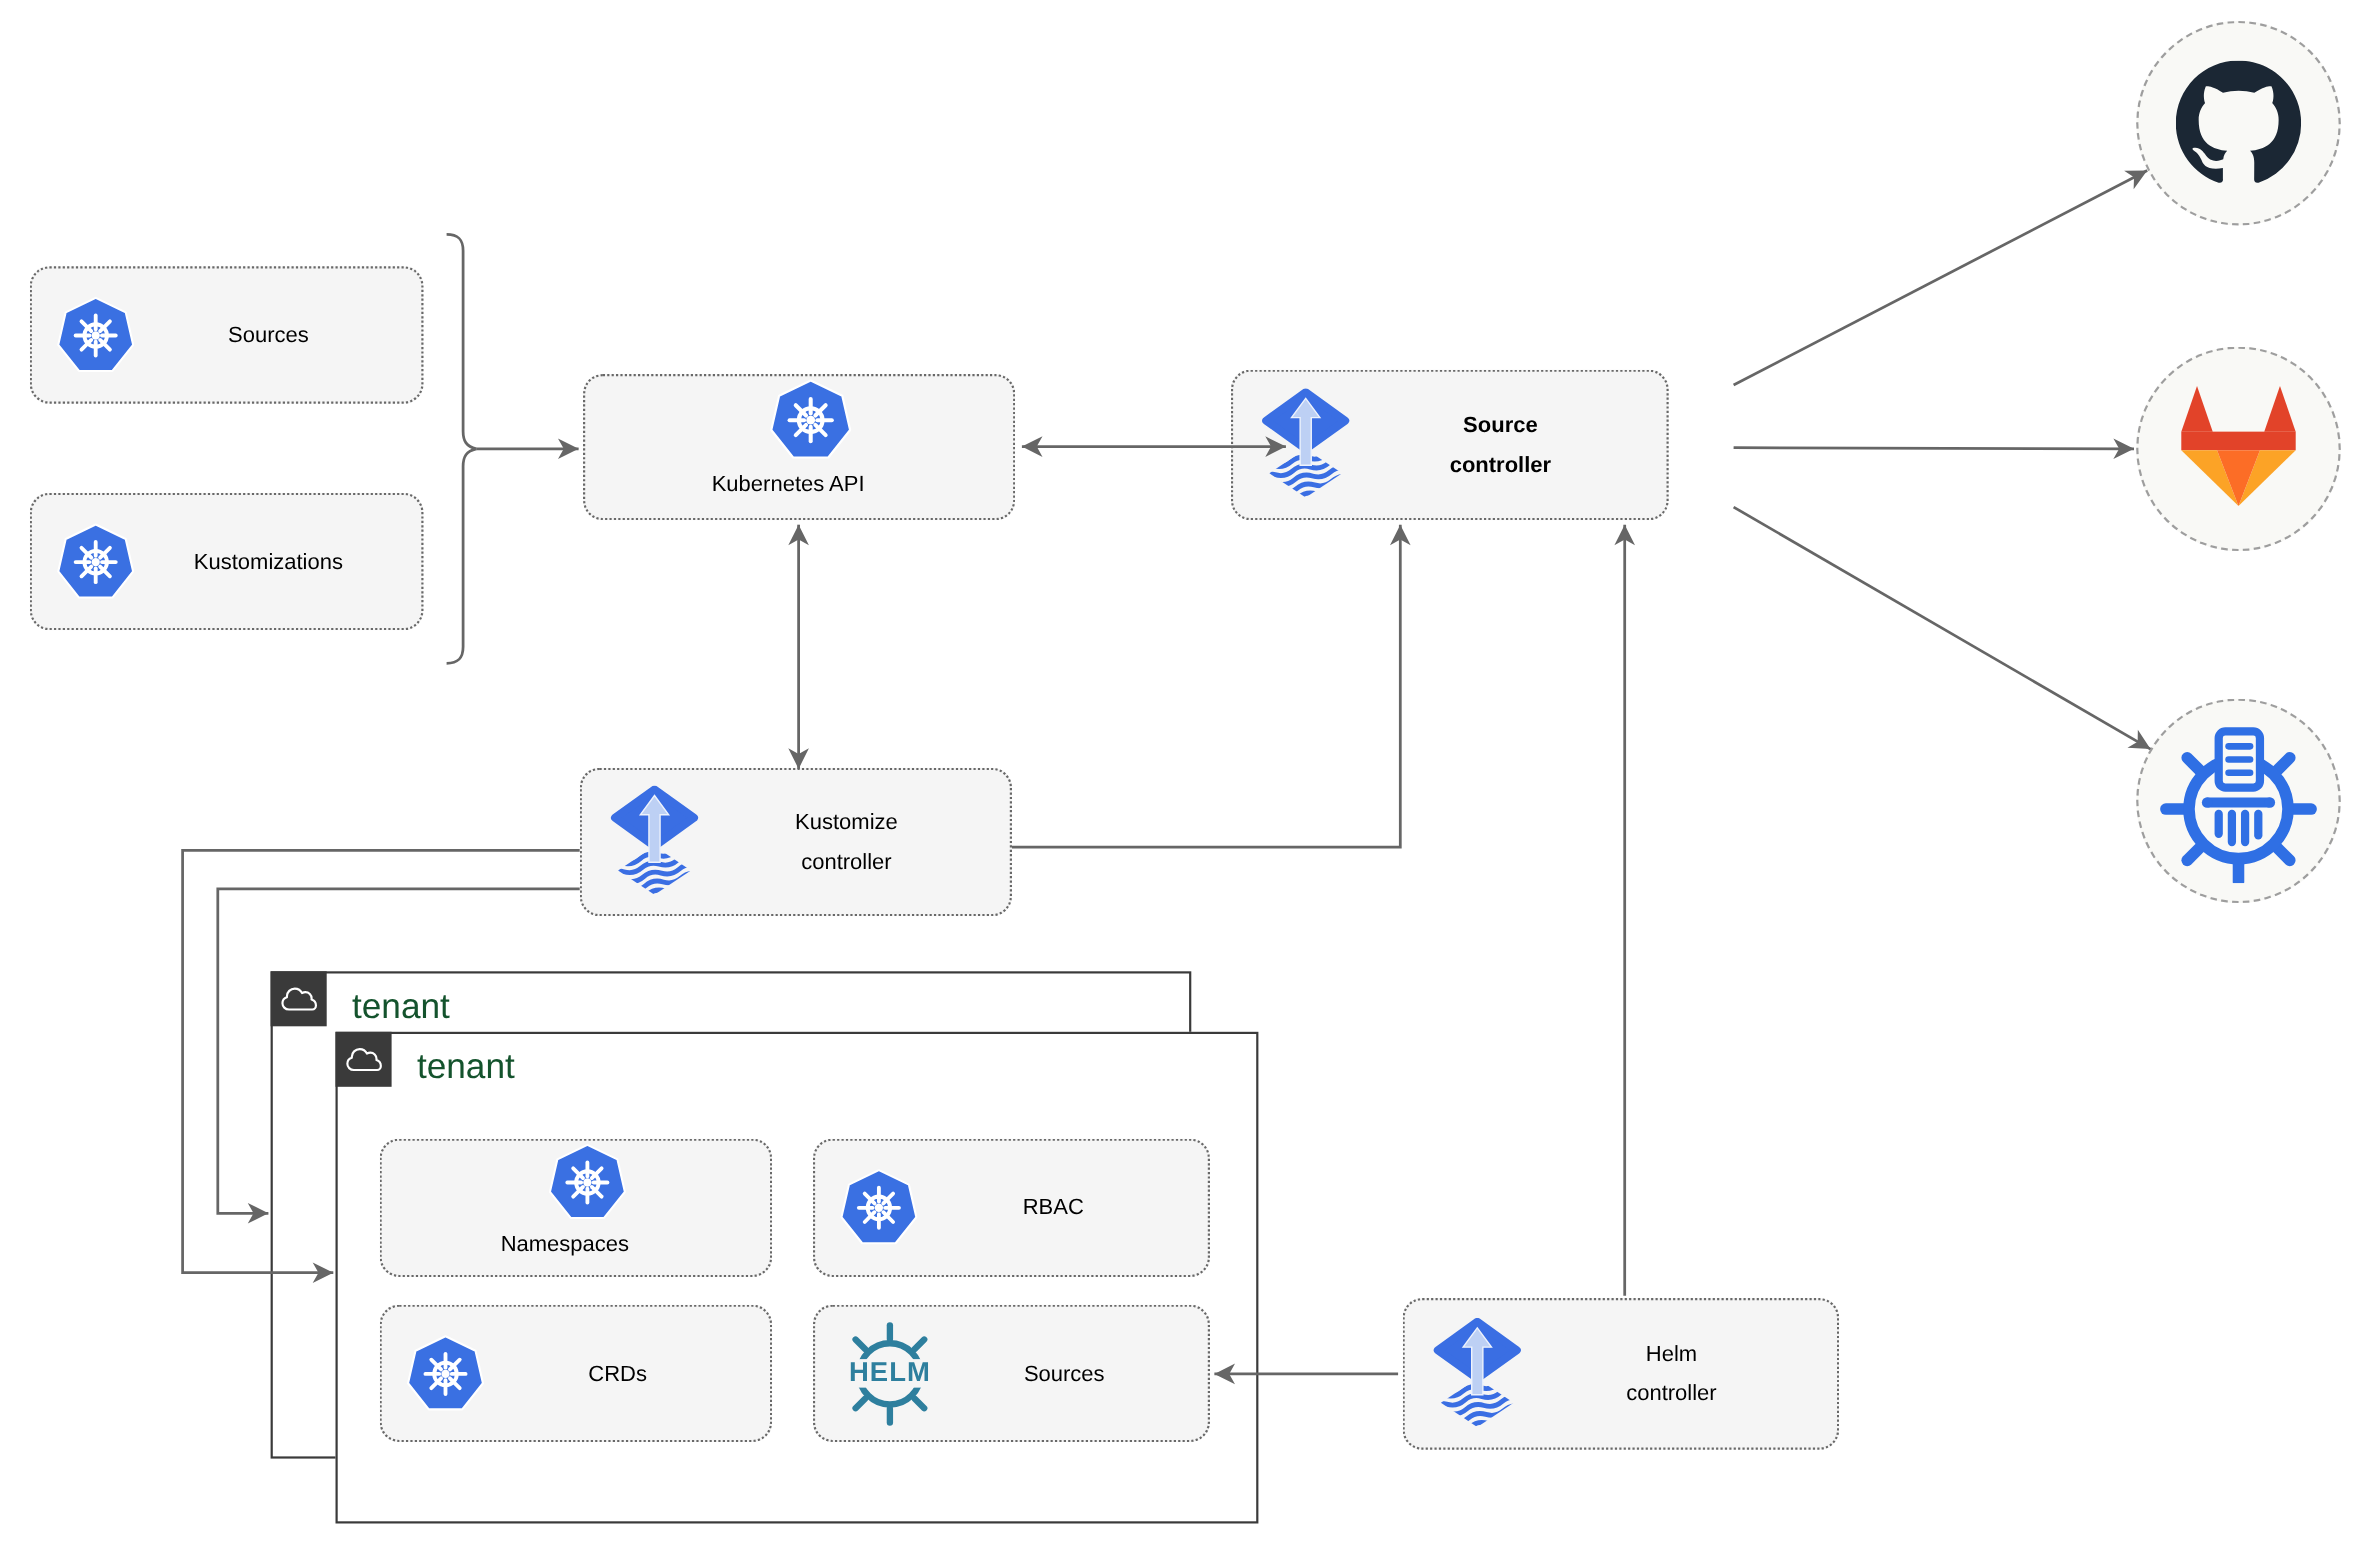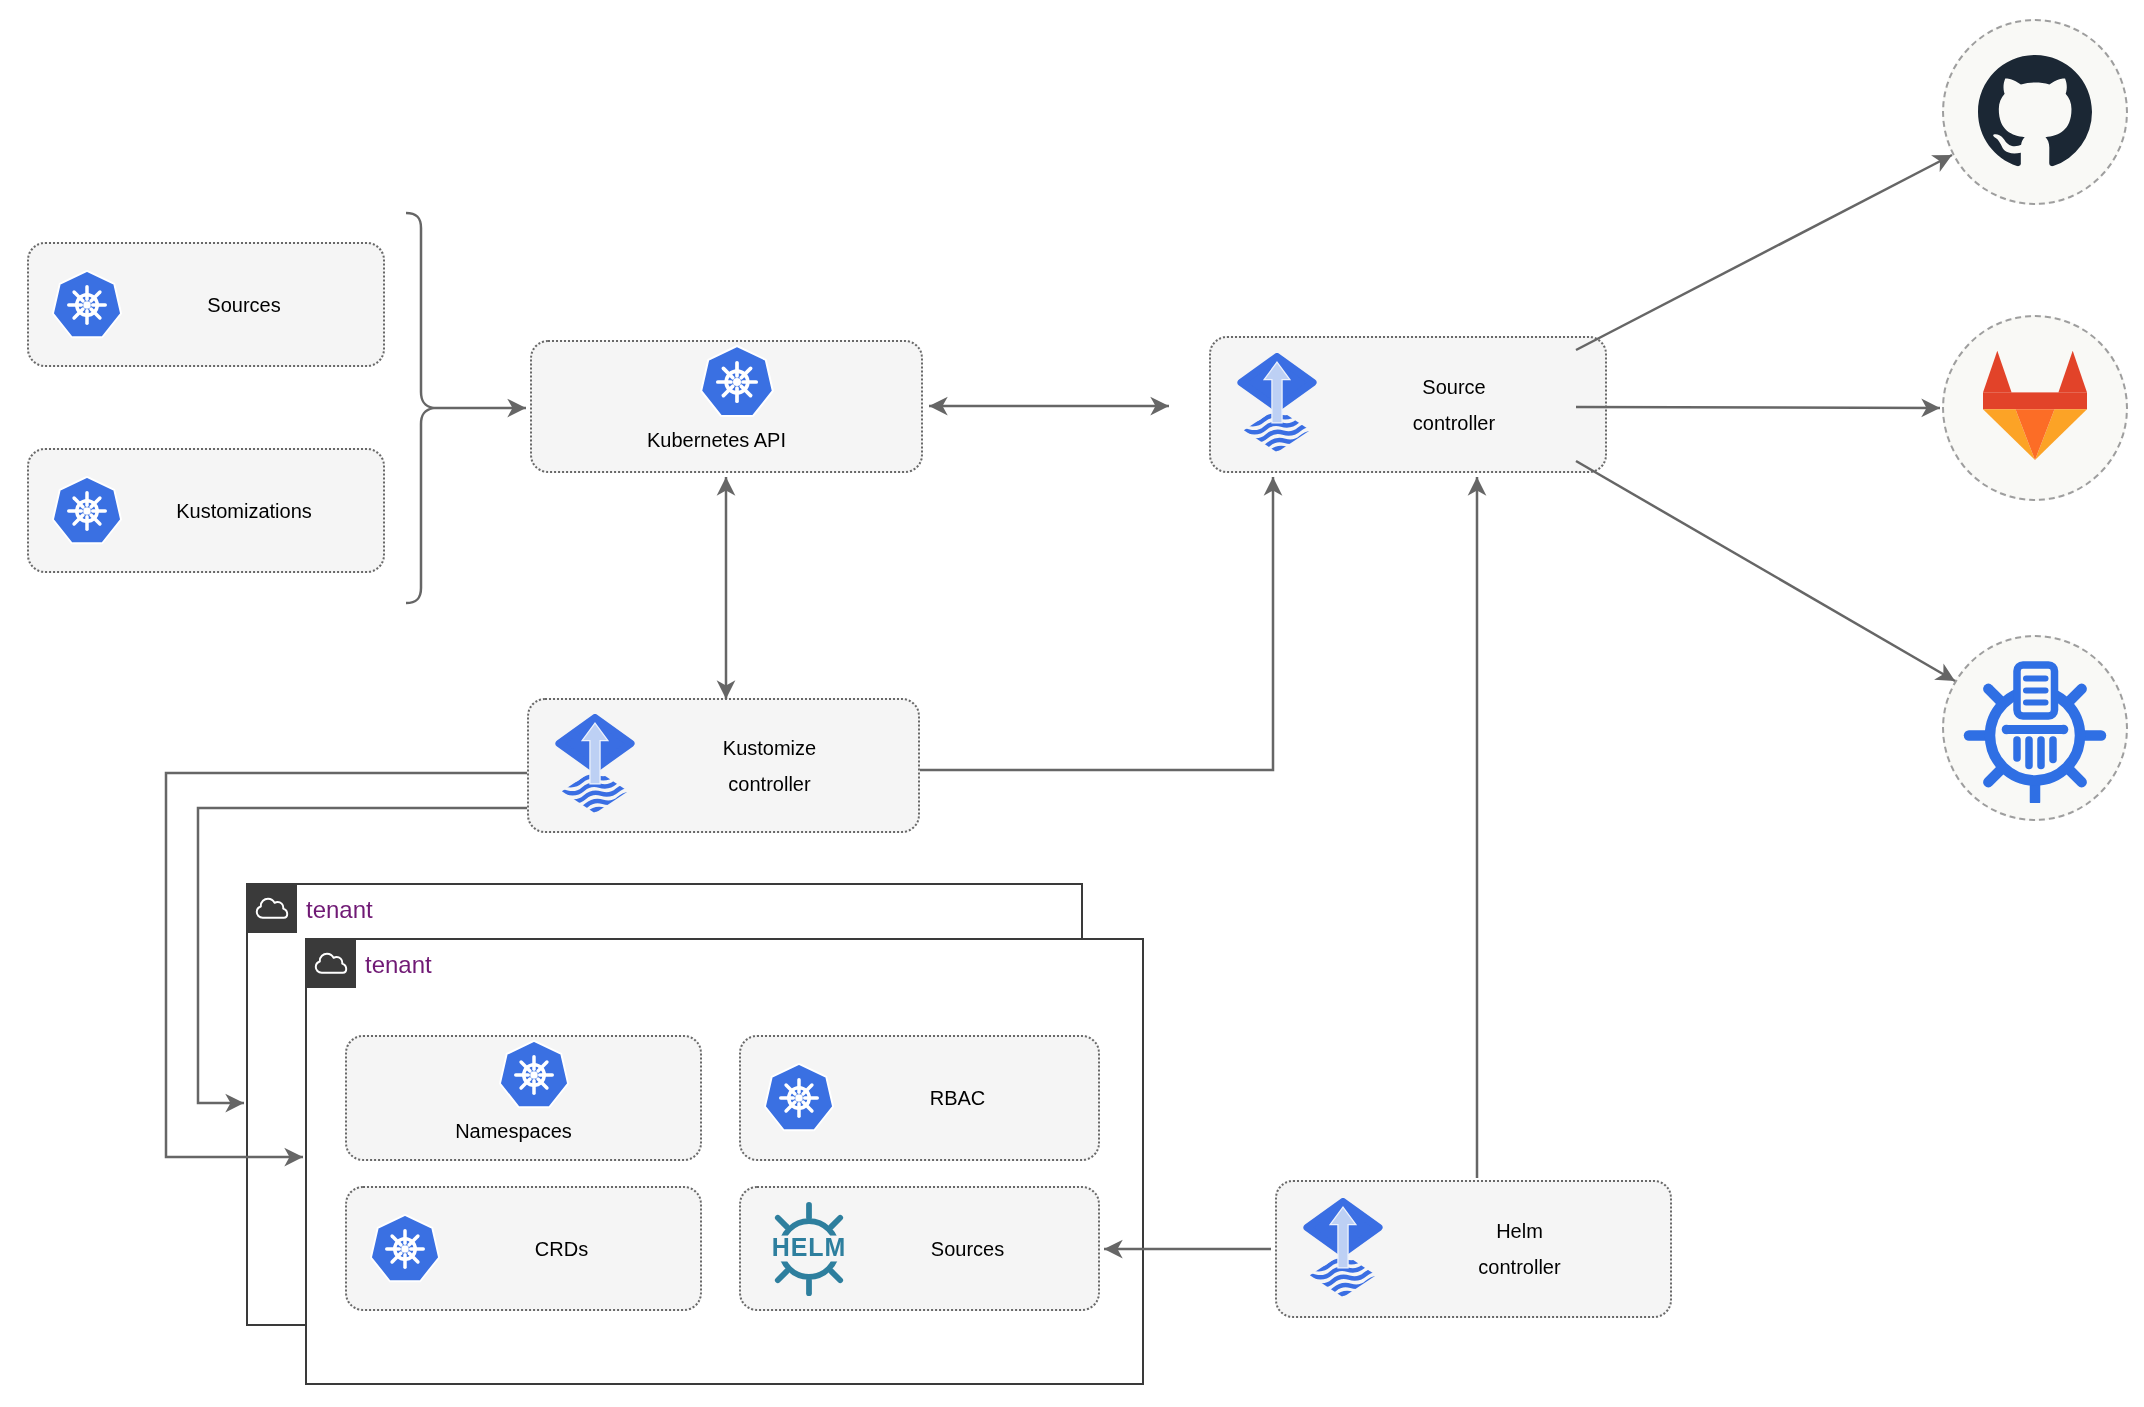--- a/index.html
+++ b/index.html
@@ -23,21 +23,21 @@
     position:absolute;box-sizing:border-box;background:#ffffff;
     border:2px solid #3a3a3a;
   }
   .tenant-back{left:246px;top:883px;width:837px;height:443px;z-index:1;}
   .tenant-front{left:305px;top:938px;width:839px;height:447px;z-index:2;}
   .tenant-tab{
     position:absolute;left:-2px;top:-2px;width:51px;height:50px;background:#3a3a3a;
     display:flex;align-items:center;justify-content:center;
   }
   .tenant-label{
-    position:absolute;left:58px;top:11px;font-size:24px;color:#701a75;
+    position:absolute;left:72px;top:11px;font-size:32px;color:#14532d;
   }
   
   .provider{
     position:absolute;box-sizing:border-box;width:186px;height:186px;border-radius:50%;
     background:#f9f9f6;border:2px dashed #9e9e9e;
     display:flex;align-items:center;justify-content:center;z-index:10;
   }
   .p-github{left:1942px;top:19px;}
   .p-gitlab{left:1942px;top:315px;}
   .p-registry{left:1942px;top:635px;}
@@ -171,21 +171,21 @@
     <div class="label">Kustomizations</div>
   </div>
 
   <div class="node" style="left:530px;top:340px;width:393px;height:133px;flex-direction:column;">
     <svg class="icon" width="80" height="80">
         <use href="#i-k8s"></use>
       </svg>
     <div class="label">Kubernetes API</div>
   </div>
 
-  <div class="node" style="left:1209px;top:336px;width:398px;height:137px;">
+  <div class="node" style="left:1119px;top:336px;width:398px;height:137px;font-weight:bold;">
     <svg class="icon" width="92" height="103">
         <use href="#i-flux"></use>
       </svg>
     <div class="label">Source
 controller</div>
   </div>
 
   <div class="node" style="left:527px;top:698px;width:393px;height:135px;">
     <svg class="icon" width="92" height="103">
         <use href="#i-flux"></use>

